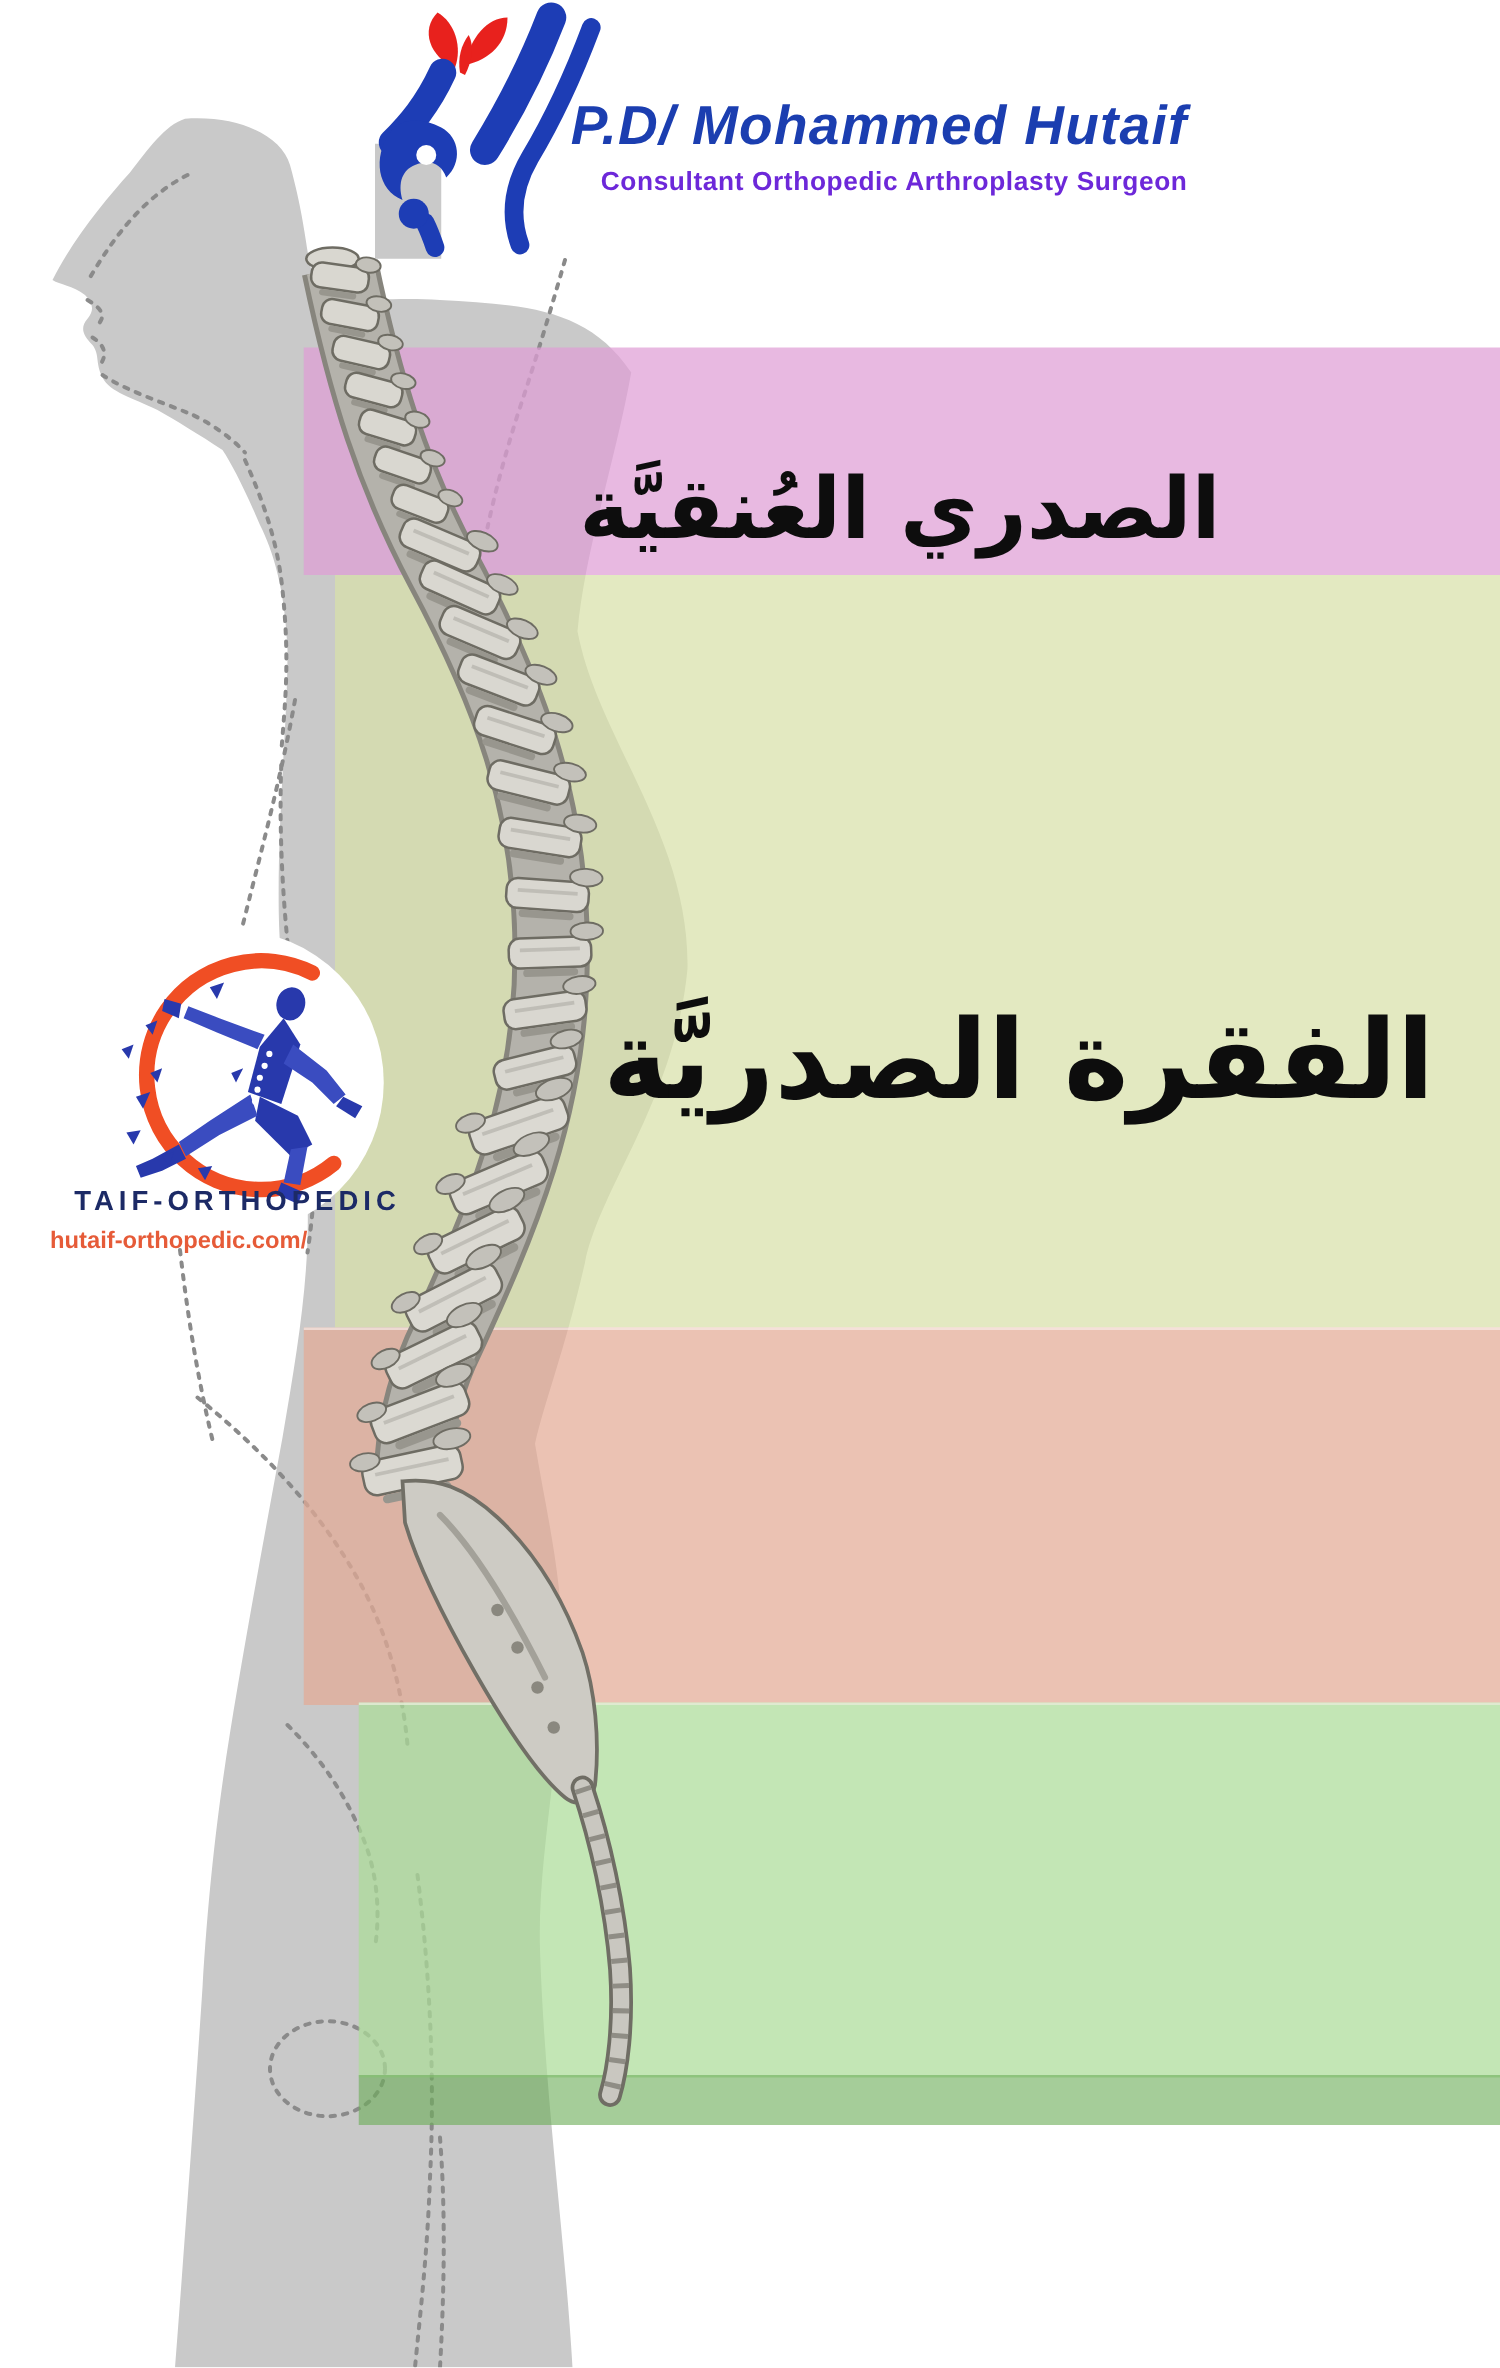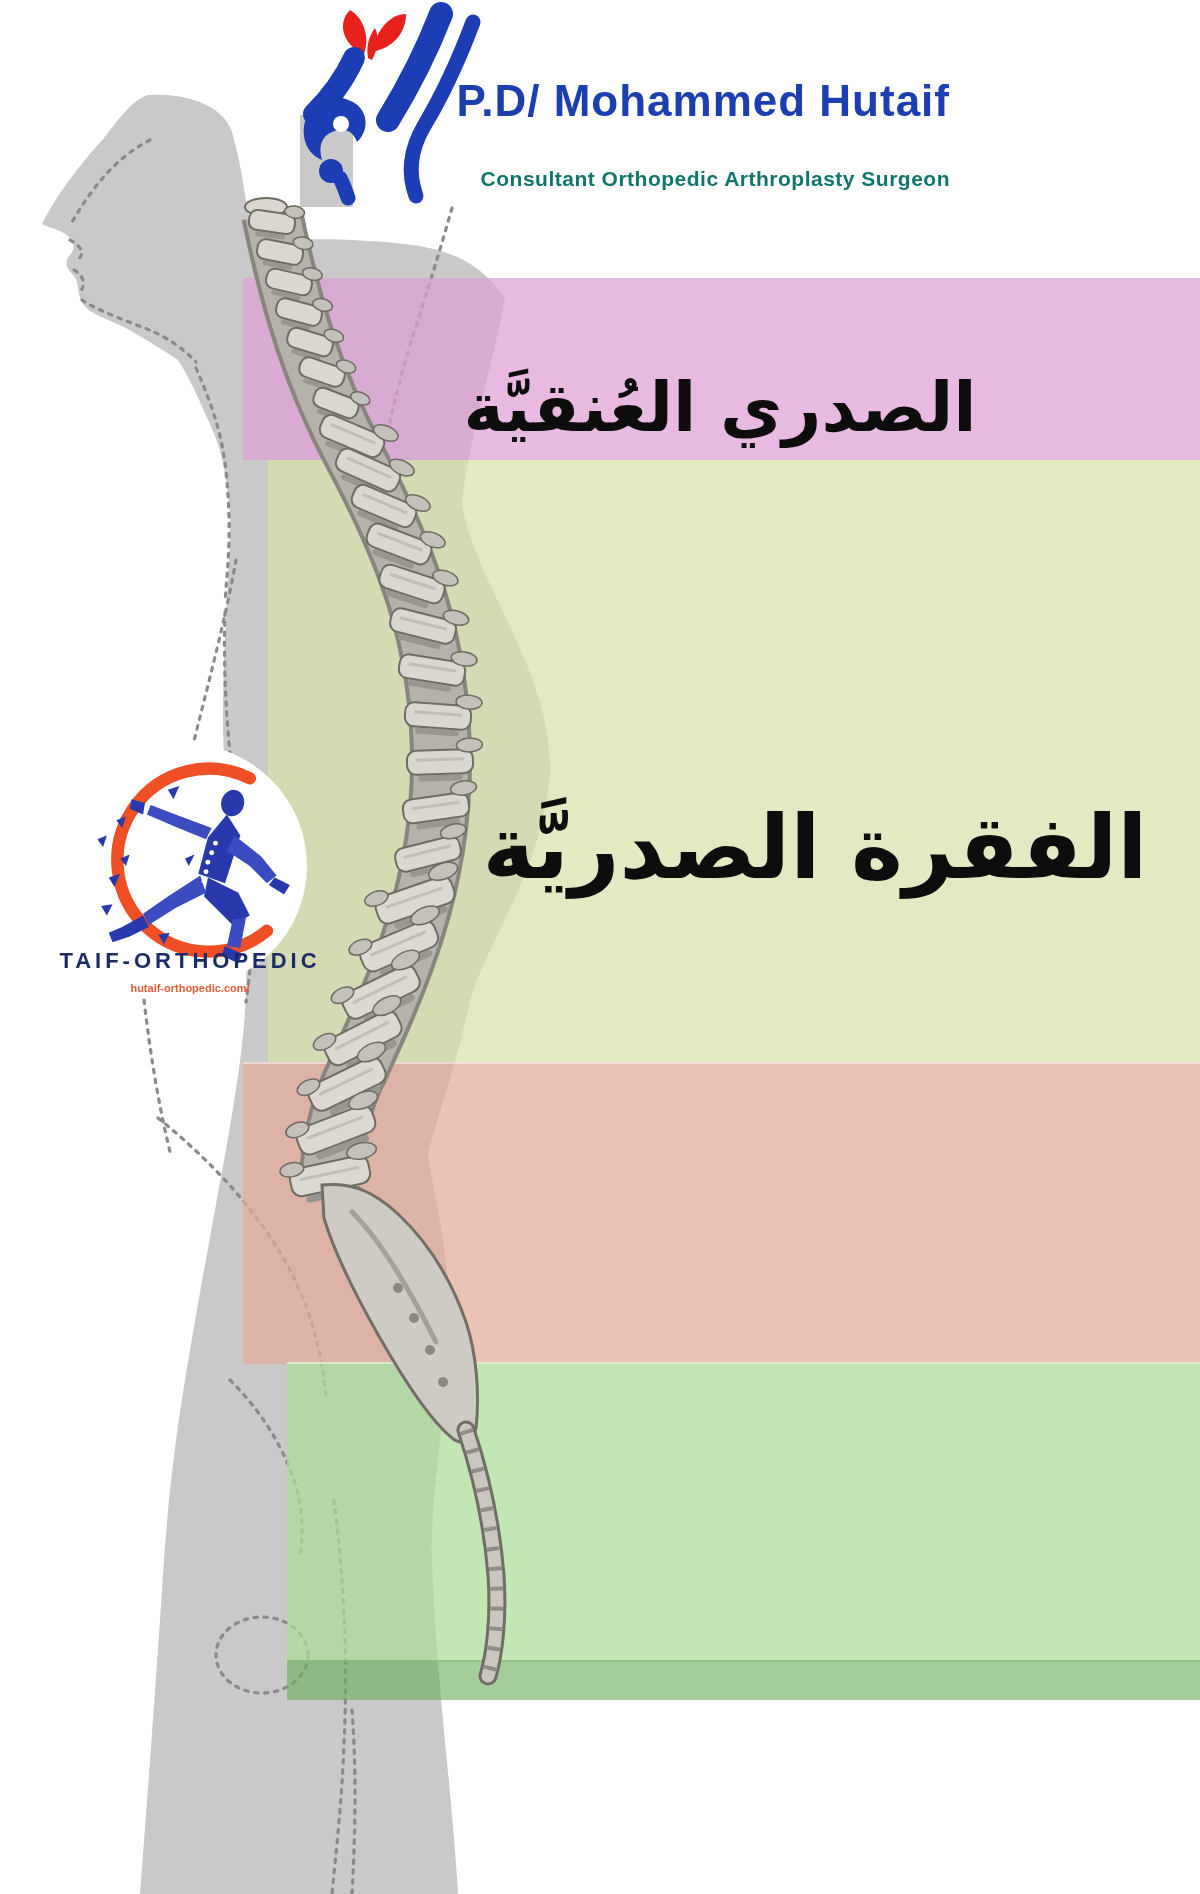--- a/index.html
+++ b/index.html
@@ -21,34 +21,34 @@
     position:absolute;z-index:3;display:flex;align-items:center;justify-content:center;
     direction:rtl;font-family:"DejaVu Sans",sans-serif;font-weight:bold;color:#0d0d0d;
     white-space:nowrap;line-height:1;
   }
   .lbl-cervical{left:400px;top:338px;width:640px;height:140px;font-size:68px;}
   .lbl-thoracic{left:420px;top:768px;width:790px;height:160px;font-size:88px;}
   .lbl-lumbar{left:430px;top:1178px;width:620px;height:150px;font-size:78px;}
   .lbl-pelvic{left:445px;top:1462px;width:620px;height:148px;font-size:78px;}
   
   .hdr-text{position:absolute;z-index:5;right:250px;text-align:right;white-space:nowrap;}
-  .hdr-name{top:76px;font-size:44px;font-weight:bold;color:#1b3eb0;letter-spacing:1px;}
-  .hdr-sub{top:134px;font-size:21px;font-weight:bold;color:#0f766e;letter-spacing:.5px;margin-top:33px;}
+  .hdr-name{top:76px;font-size:44px;font-weight:bold;color:#1b3eb0;letter-spacing:1px;font-style:italic;}
+  .hdr-sub{top:134px;font-size:21px;font-weight:bold;color:#6d28d9;letter-spacing:.5px;}
   
   .badge-circle{
     position:absolute;z-index:4;left:63px;top:744px;width:244px;height:244px;border-radius:50%;
     background:#ffffff;
   }
   .badge-title{
     position:absolute;z-index:5;left:40px;top:948px;width:300px;text-align:center;
     font-size:22px;font-weight:bold;color:#1c2a66;letter-spacing:4px;white-space:nowrap;
   }
   .badge-url{
-    position:absolute;z-index:5;left:40px;top:982px;width:300px;text-align:center;
-    font-size:11px;font-weight:bold;color:#e65b38;white-space:nowrap;
+    position:absolute;z-index:5;left:40px;top:982px;width:300px;
+    font-size:19px;font-weight:bold;color:#e65b38;white-space:nowrap;
   }
 </style>
 </head>
 <body>
 
 <div id="stage">
 
   <svg class="layer" width="1200" height="1894" viewBox="0 0 1200 1894" style="z-index:1">
     <g>
       <path fill="#c9c9c9" d="

